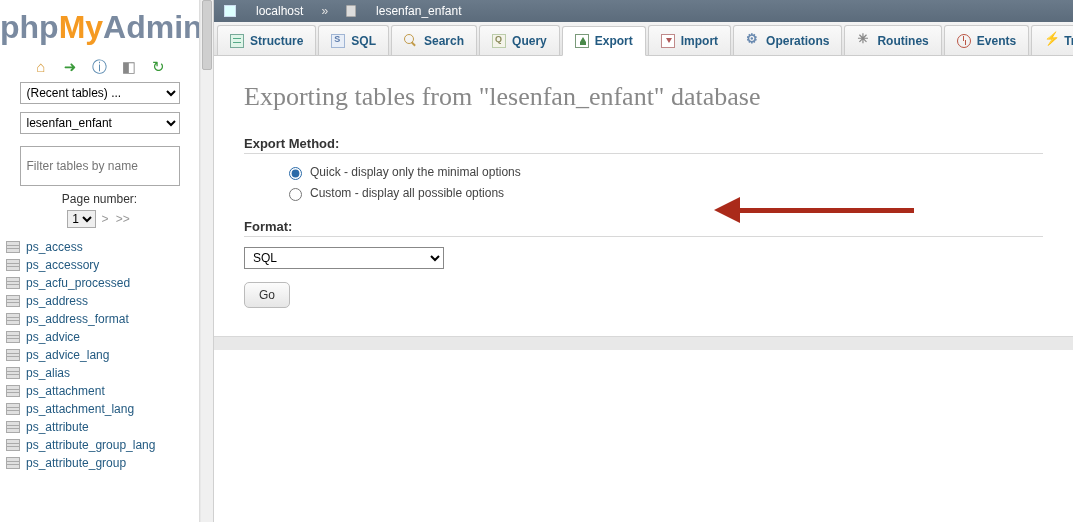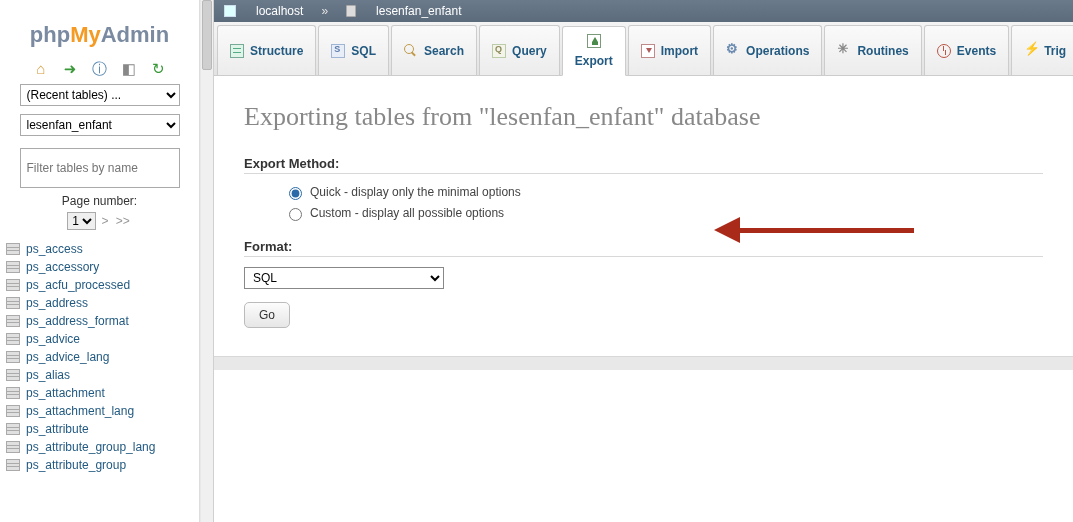--- a/index.html
+++ b/index.html
@@ -18,23 +18,23 @@
   .sidebar {
     width: 200px;
     flex: 0 0 200px;
     background: #fff;
     border-right: 1px solid #ddd;
     overflow: hidden;
     text-align: center;
   }
   .logo {
     font-family: Verdana, Arial, sans-serif;
-    font-size: 22px;
+    font-size: 32px;
     font-weight: bold;
-    margin: 22px 0 10px 0;
+    margin: 9px 0 10px 0;
   }
   .logo .p1 { color: #7a8aa0; }
   .logo .p2 { color: #f59a22; }
   .logo .p3 { color: #7a8aa0; }
   .nav-icons { margin: 4px 0 8px 0; }
   .nav-icons span { display:inline-block; width:18px; height:18px; margin:0 4px; font-size:15px; cursor:pointer; position:relative; top:2px; }
   .house { color:#d69a3a; }
   .arrow-out { color:#3a9a3a; }
   .qmark { color:#5a8ab0; }
   .sqlc { color:#888; }
@@ -108,21 +108,20 @@
     border-radius:3px 3px 0 0;
     gap:6px;
     white-space:nowrap;
     font-weight:bold;
   }
   .tab.active {
     background:#fff;
     border-bottom:1px solid #fff;
     position:relative; top:1px;
     color:#235a81;
-    flex-direction:column;
   }
   .tab .ticon { width:14px; height:14px; display:inline-block; position:relative; }
   .ic-structure { border:1px solid #7a9; background:#dff5e8; }
   .ic-structure::before { content:""; position:absolute; left:2px; right:2px; top:3px; border-top:1px solid #5a8; }
   .ic-structure::after { content:""; position:absolute; left:2px; right:2px; top:7px; border-top:1px solid #5a8; }
   .ic-sql { background:#e8eef7; border:1px solid #a0b5d4; }
   .ic-sql::after { content:"S"; position:absolute; left:2px; top:-1px; font-size:9px; color:#5a7aaa; font-weight:bold; }
   .ic-search { }
   .ic-search::before { content:""; position:absolute; width:8px; height:8px; border:1.5px solid #c29b4a; border-radius:50%; left:0; top:0; }
   .ic-search::after { content:""; position:absolute; width:5px; height:1.5px; background:#c29b4a; left:7px; top:9px; transform:rotate(45deg); }

